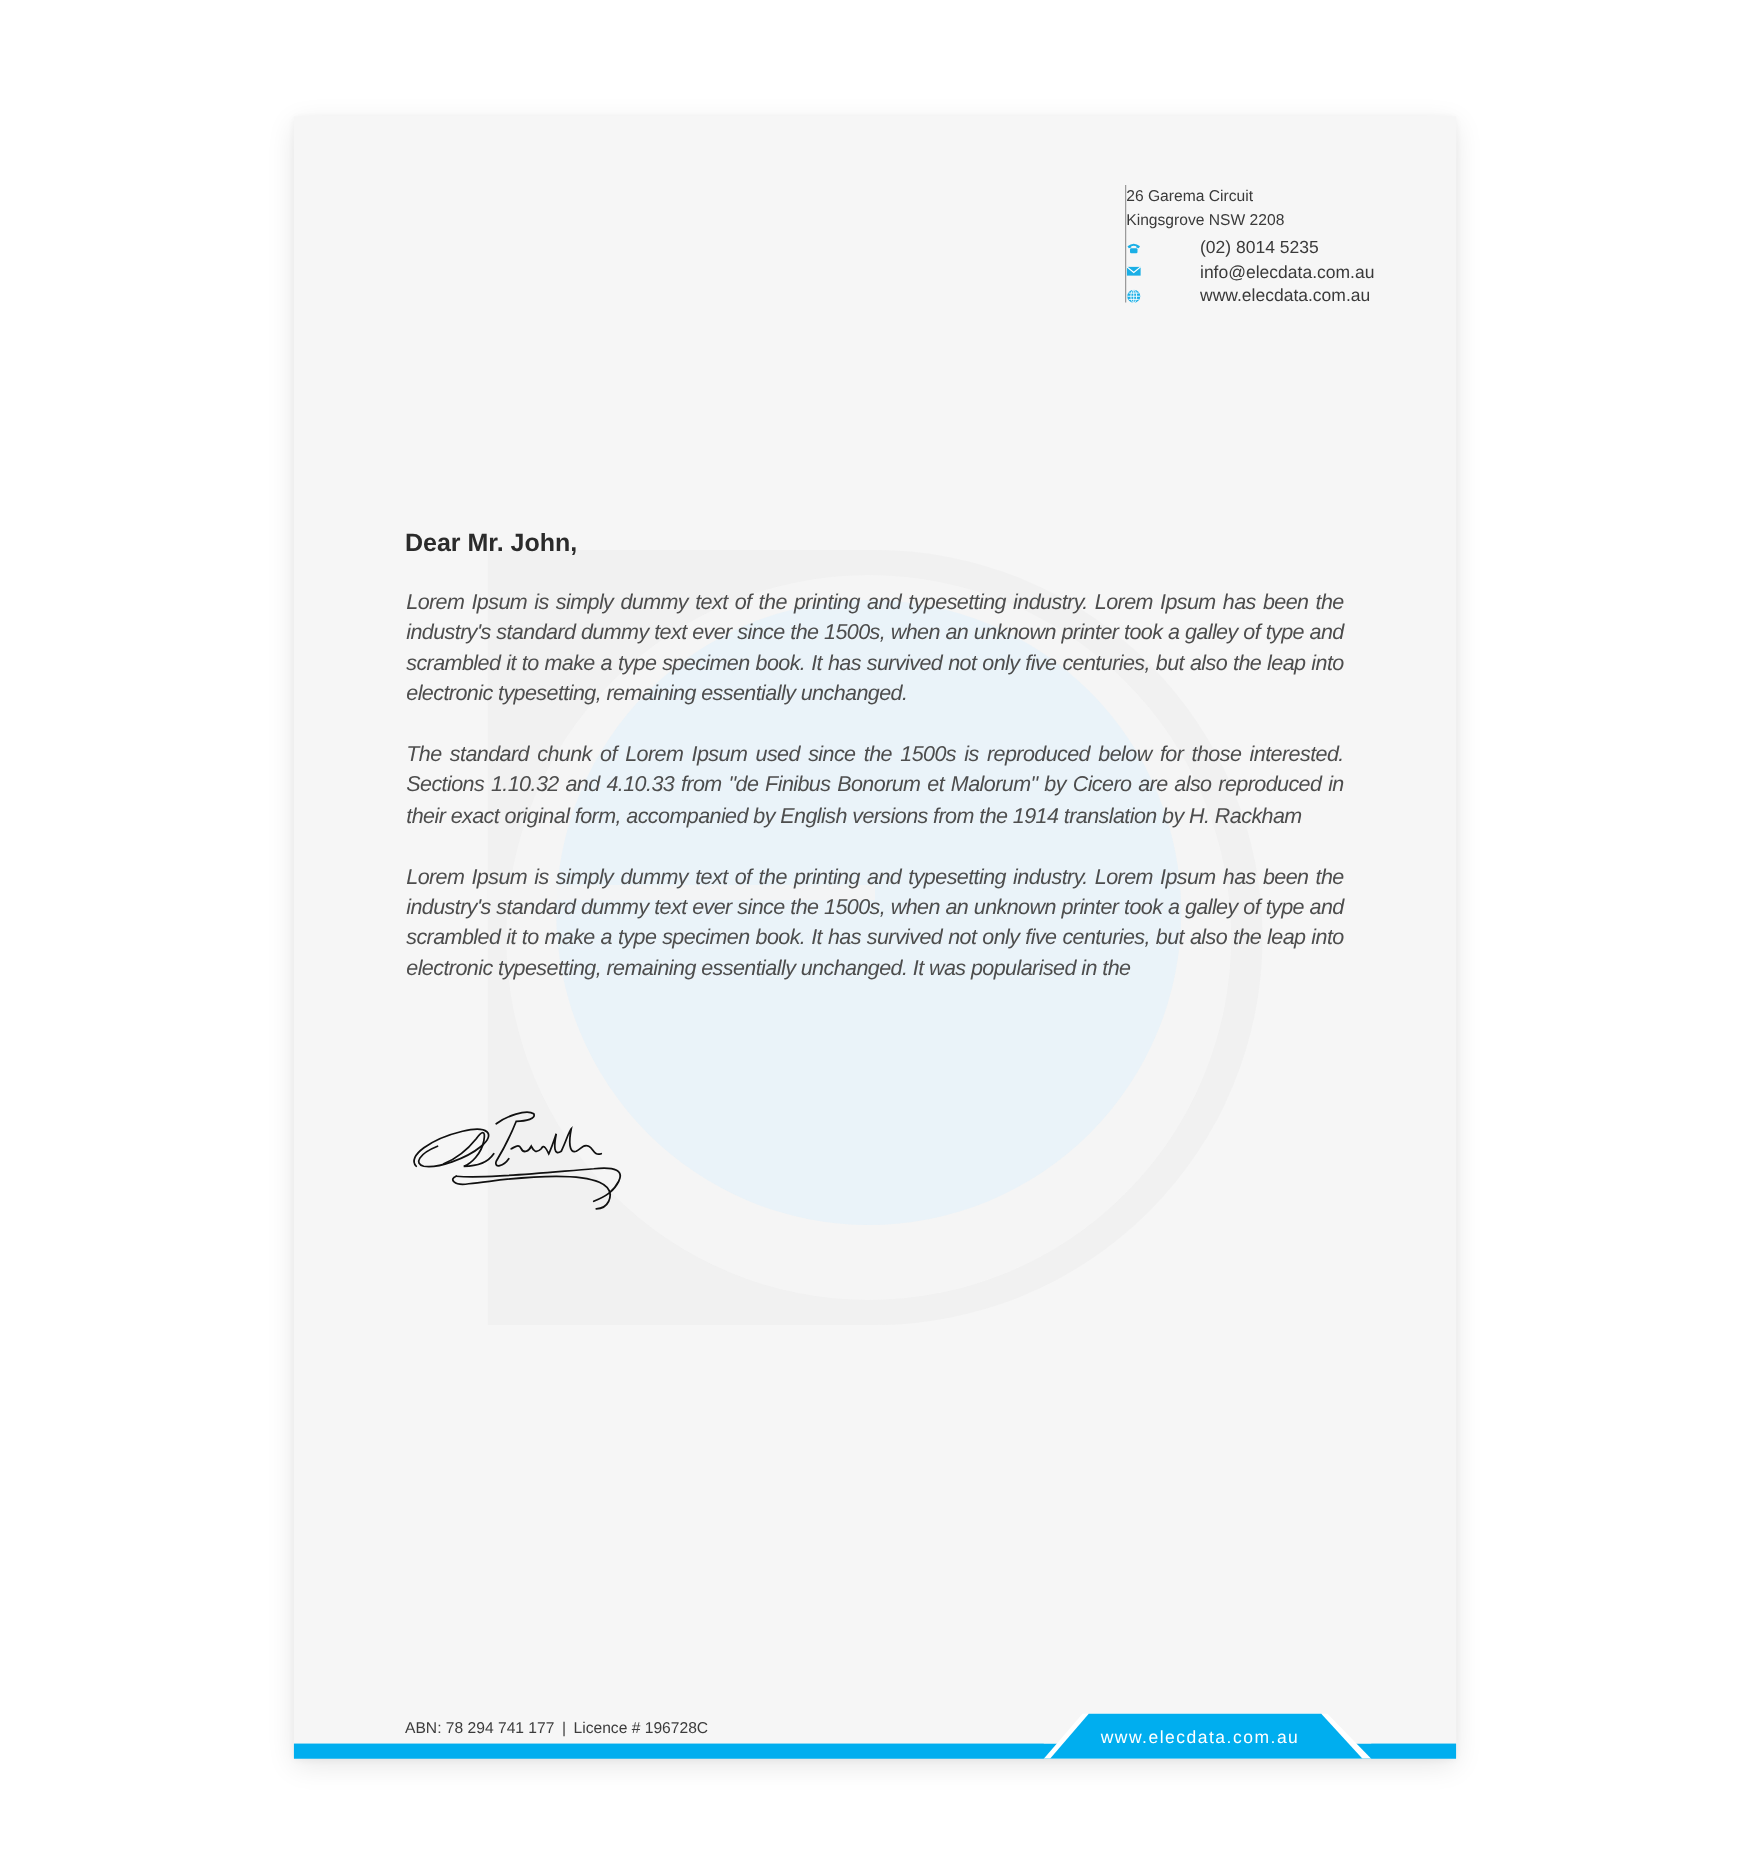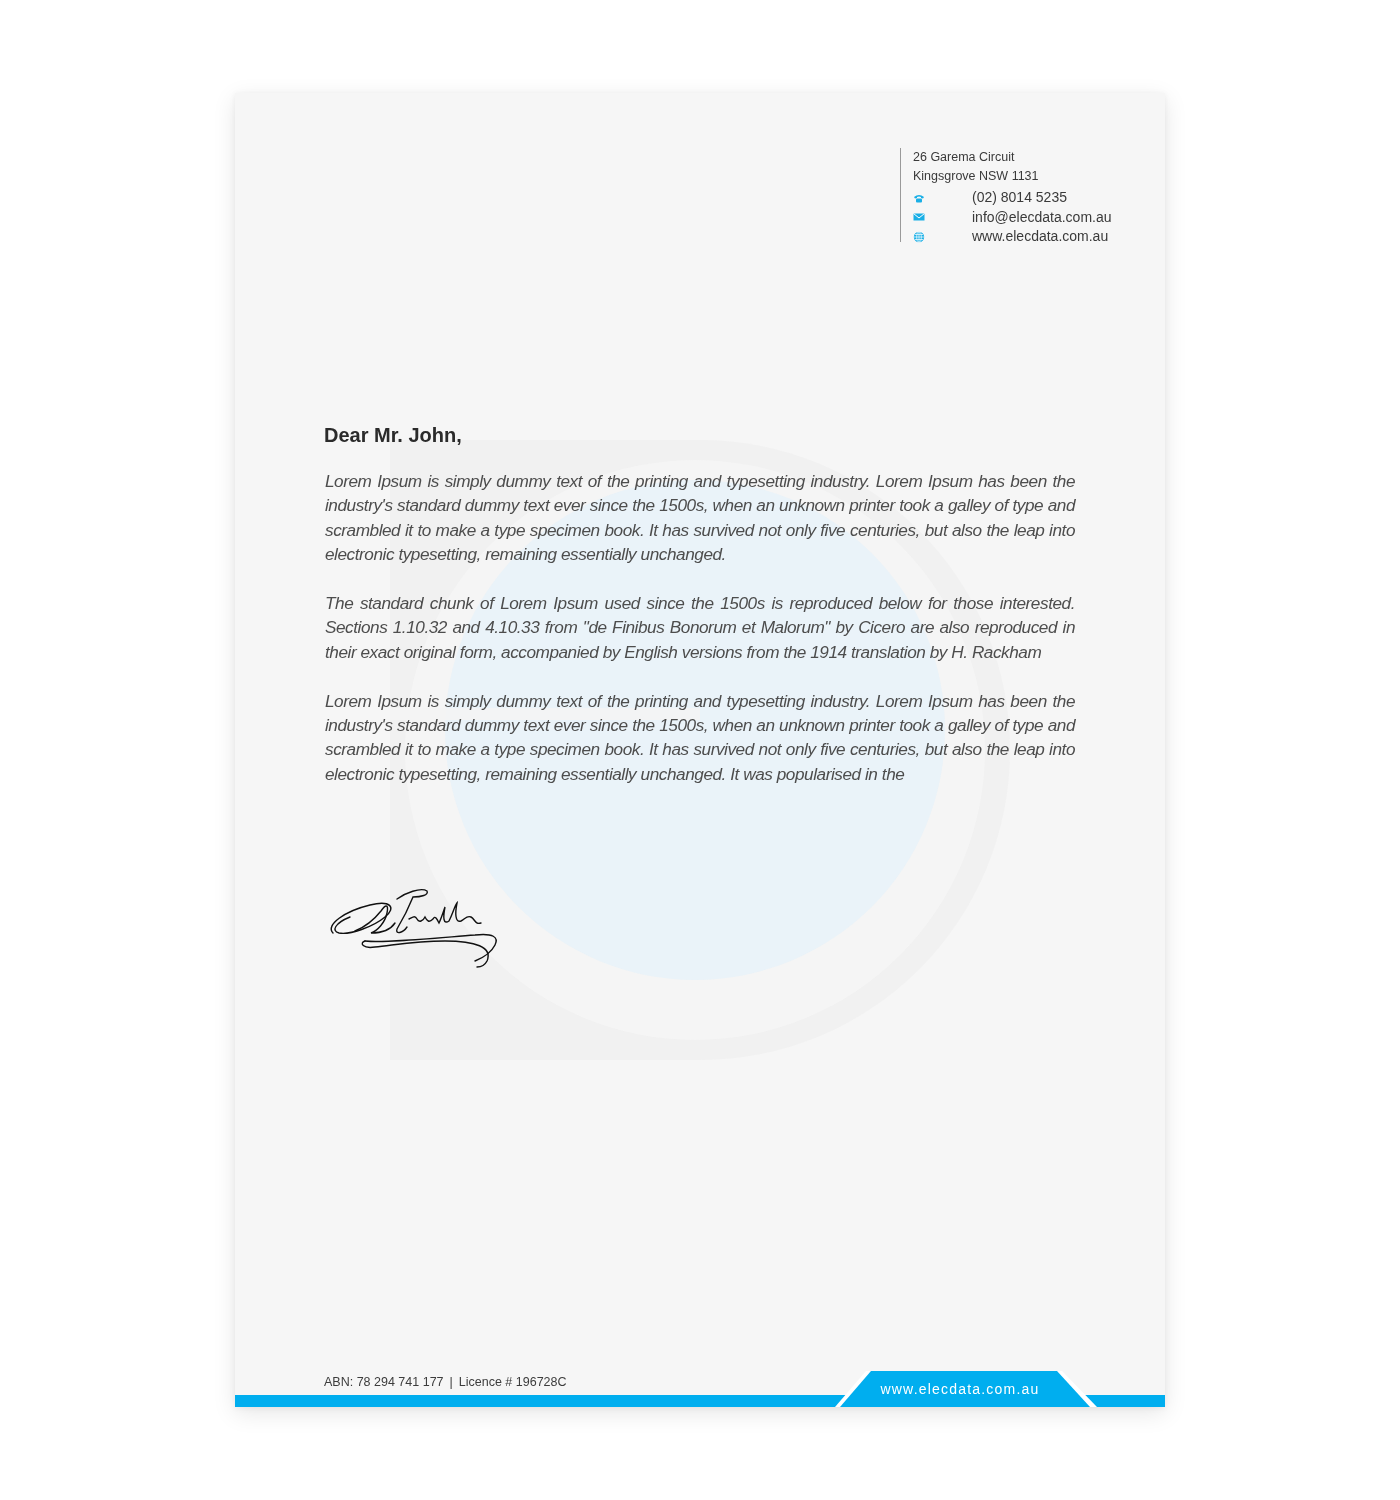--- a/index.html
+++ b/index.html
@@ -16,21 +16,21 @@
     
     .watermark { position:absolute; left:155px; top:347px; width:620px; height:620px; }
     
     .logo { position:absolute; left:90px; top:75px; display:flex; align-items:center; }
     .logo-icon { width:62px; height:62px; }
     .logo-text { margin-left:10px; font-size:38px; letter-spacing:3px; line-height:1; transform:scaleY(0.92); }
     .logo-elec { color:#1aafe6; font-weight:bold; letter-spacing:4px; }
     .logo-data { color:#8a8a8a; font-weight:normal; letter-spacing:3px; }
     
     .contact {
-      position:absolute; left:665px; top:55px; padding-left:12px;
+      position:absolute; left:665px; top:55px; 
       border-left:1px solid #9a9a9a; height:94px;
       font-size:13px; color:#3a3a3a; line-height:19px;
     }
     .contact .addr { font-size:12.5px; line-height:18.5px; }
     .contact .row { display:flex; align-items:center; font-size:14px; line-height:19.5px;gap:41px; }
     .contact .ico { width:12px; height:12px; margin-right:6px; display:inline-block; }
     .contact .first-row { margin-top:3px; }
     
     .greeting {
       position:absolute; left:89px; top:331px; font-size:20px; font-weight:bold; color:#2b2b2b;
@@ -64,21 +64,21 @@
   <svg class="watermark" viewBox="0 0 620 620">
     <path d="M0,0 H310 A310,310 0 0 1 310,620 H0 Z" fill="#ededed" opacity="0.55"></path>
     <circle cx="305" cy="310" r="290" fill="#f5f5f5" opacity="0.9"></circle>
     <circle cx="305" cy="290" r="250" fill="#e6f1f9" opacity="0.75"></circle>
     <rect x="0" y="268" width="310" height="12" fill="#f4f4f4" opacity="0.9"></rect>
   </svg>
 
 
   <div class="contact">
     <div class="addr">26 Garema Circuit</div>
-    <div class="addr">Kingsgrove NSW 1131</div>
+    <div class="addr">Kingsgrove NSW 2208</div>
     <div class="row first-row">
       <svg class="ico" viewBox="0 0 12 12">
         <path d="M1,5 Q6,1 11,5 L10,6.5 L8,6 L8,5 Q6,4 4,5 L4,6 L2,6.5 Z" fill="#1aafe6"></path>
         <rect x="3" y="6.5" width="6" height="4" rx="1" fill="#1aafe6"></rect>
       </svg>
       <span>(02) 8014 5235</span>
     </div>
     <div class="row">
       <svg class="ico" viewBox="0 0 12 12">
         <rect x="0.5" y="2.5" width="11" height="7" fill="#1aafe6"></rect>

